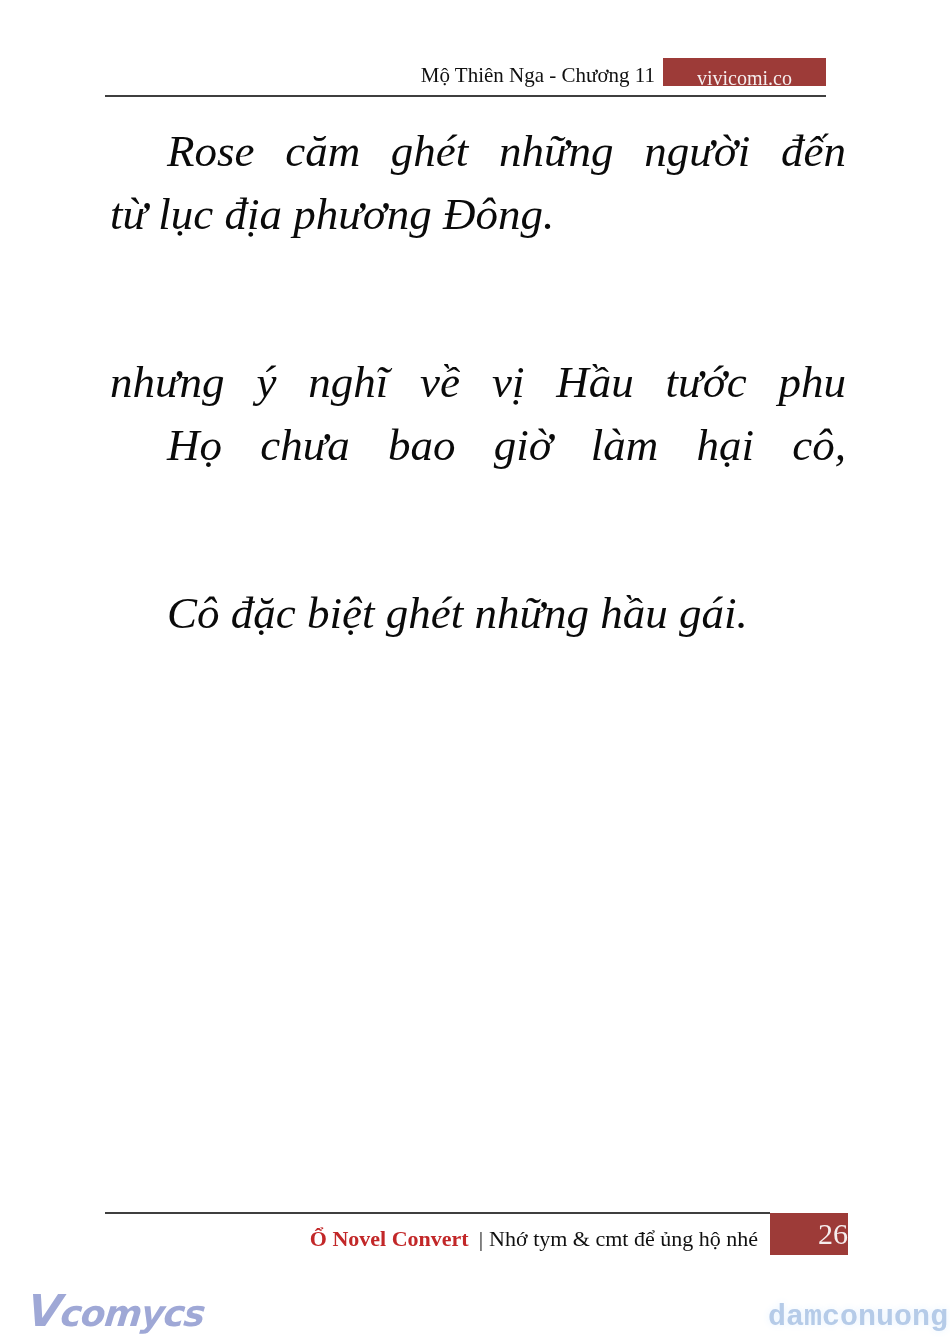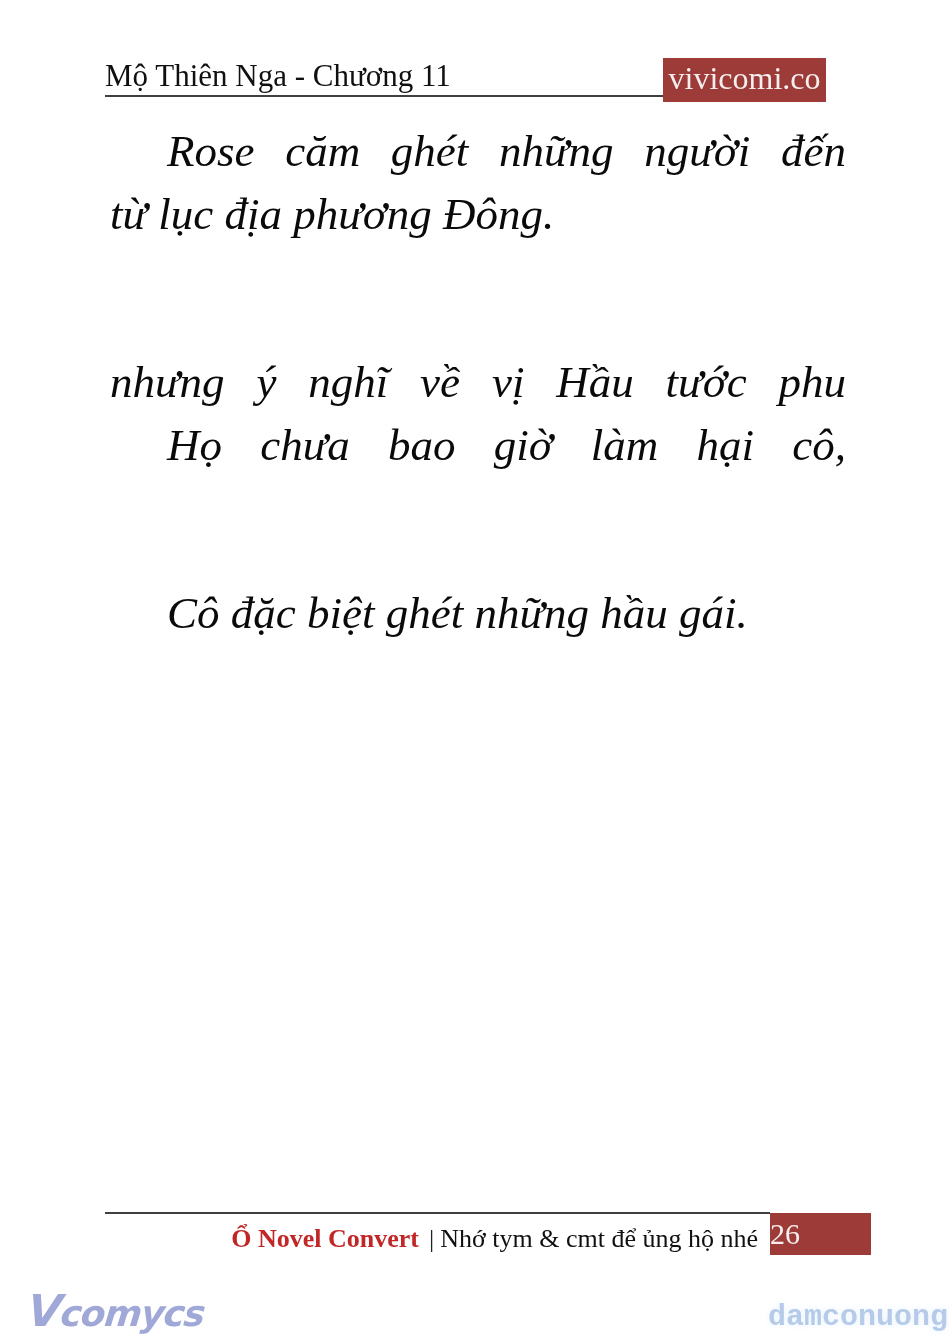--- a/index.html
+++ b/index.html
@@ -14,42 +14,43 @@
     font-family: "Liberation Serif", "DejaVu Serif", serif;
     color: #0a0a0a;
   }
 
   
   .header-title {
     position: absolute;
     top: 55px;
     left: 105px;
     width: 550px;
-    font-size: 31px;
+    text-align: right;
+    font-size: 21px;
     line-height: 41px;
     color: #101010;
     white-space: nowrap;
   }
   .header-rule {
     position: absolute;
     top: 95px;
     left: 105px;
     width: 721px;
     height: 2px;
     background: #3f3f3f;
   }
   .site-badge {
     position: absolute;
     top: 58px;
     left: 663px;
     width: 163px;
-    height: 44px;
+    height: 28px;
     background: #9d3b38;
     color: #f5eeee;
-    font-size: 32px;
+    font-size: 20px;
     line-height: 40px;
     text-align: center;
     z-index: 2;
   }
 
   
   .body-text {
     position: absolute;
     top: 120px;
     left: 110px;
@@ -68,38 +69,38 @@
     top: 1212px;
     left: 105px;
     width: 665px;
     height: 2px;
     background: #3f3f3f;
   }
   .footer-text {
     position: absolute;
     top: 1218px;
     right: 192px;
-    font-size: 26px;
+    font-size: 22px;
     line-height: 42px;
     white-space: nowrap;
     color: #101010;
   }
   .footer-brand { color: #c22728; font-weight: bold; }
   .footer-sep { color: #222; padding: 0 6px 0 10px; }
   .page-number-badge {
     position: absolute;
     top: 1213px;
     left: 770px;
-    width: 101px;
+    width: 78px;
     height: 42px;
     background: #9d3b38;
     color: #f5eeee;
     font-size: 30px;
     line-height: 42px;
-    text-align: left;
+    text-align: right;
     z-index: 2;
   }
 
   
   .wm-left {
     position: absolute;
     left: 28px;
     top: 1285px;
     font-family: "DejaVu Sans", sans-serif;
     font-style: italic;

